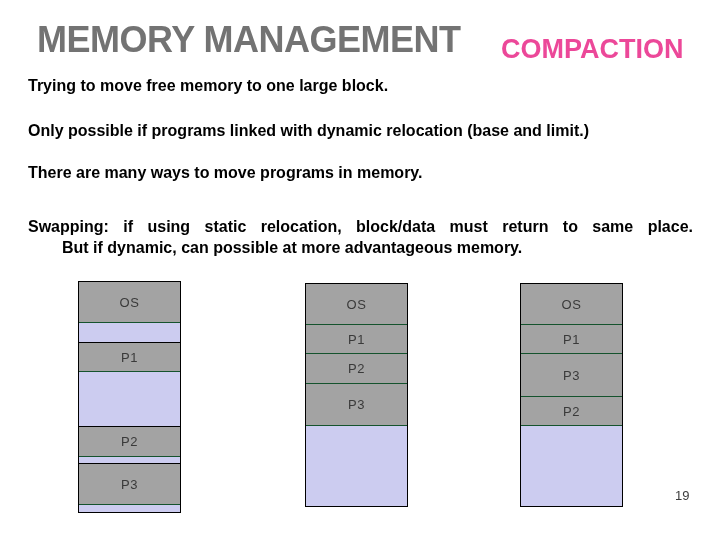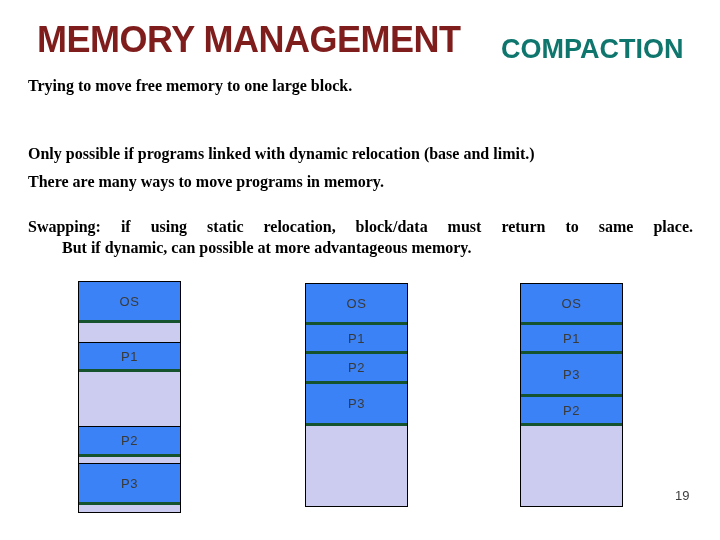--- a/index.html
+++ b/index.html
@@ -6,56 +6,56 @@
   body {
     width: 720px; height: 540px;
     background: #ffffff;
     position: relative;
     overflow: hidden;
     font-family: "Liberation Sans", sans-serif;
     color: #000000;
   }
   .page-title {
     position: absolute; left: 37px; top: 22px;
-    font-size: 36px; font-weight: bold; color: #7f1d1d;
+    font-size: 36px; font-weight: bold; color: #737373;
     letter-spacing: -0.5px; line-height: 1; white-space: nowrap;
   }
   .page-subtitle {
     position: absolute; left: 501px; top: 36px;
-    font-size: 27px; font-weight: bold; color: #0f766e;
+    font-size: 27px; font-weight: bold; color: #ec4899;
     line-height: 1; white-space: nowrap;
   }
   .body-line {
     position: absolute; left: 28px;
     font-size: 16px; font-weight: bold; color: #000000;
-    line-height: 19px; white-space: nowrap; font-family: Liberation Serif, serif;
+    line-height: 19px; white-space: nowrap;
   }
   .line1 { top: 76px; }
-  .line2 { top: 121px; margin-top: 23px; }
-  .line3 { top: 172px; text-align: center; }
+  .line2 { top: 121px; }
+  .line3 { top: 163px; text-align: center; }
   .line4 {
     top: 217px; width: 665px; white-space: normal;
     text-align: justify; text-align-last: justify;
   }
   .line5 { top: 238px; left: 62px; }
   .mem-col {
     position: absolute;
     width: 103px;
     border: 1px solid #000000;
     background: #ccccf0;
     box-sizing: border-box;
     display: flex; flex-direction: column;
   }
   .col-1 { left: 78px;  top: 281px; height: 232px; }
   .col-2 { left: 305px; top: 283px; height: 224px; }
   .col-3 { left: 520px; top: 283px; height: 224px; }
   .mem-block {
-    background: #3b82f6;
+    background: #a3a3a3;
     border-top: 1px solid #000000;
-    border-bottom: 3px solid #14532d;
+    border-bottom: 1px solid #14532d;
     box-sizing: border-box;
     display: flex; align-items: center; justify-content: center;
     font-size: 13px; color: #3a3a3a; letter-spacing: 0.5px;
     flex: none;
   }
   .mem-col > .mem-block:first-child { border-top: none; }
   .mem-block + .mem-block { border-top: none; }
   .free-block { flex: none; }
   .free-fill { flex: 1 1 auto; }
   .h41 { height: 41px; } .h42 { height: 42px; } .h43 { height: 43px; }

